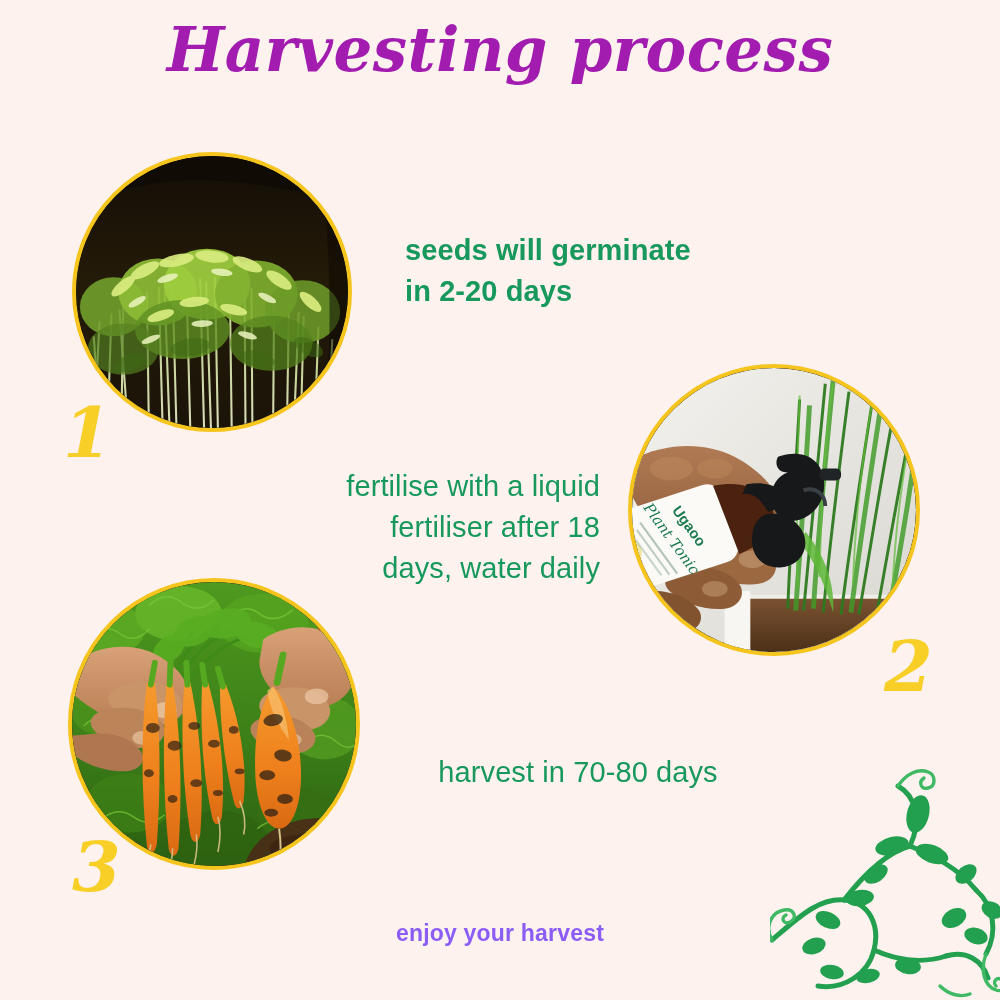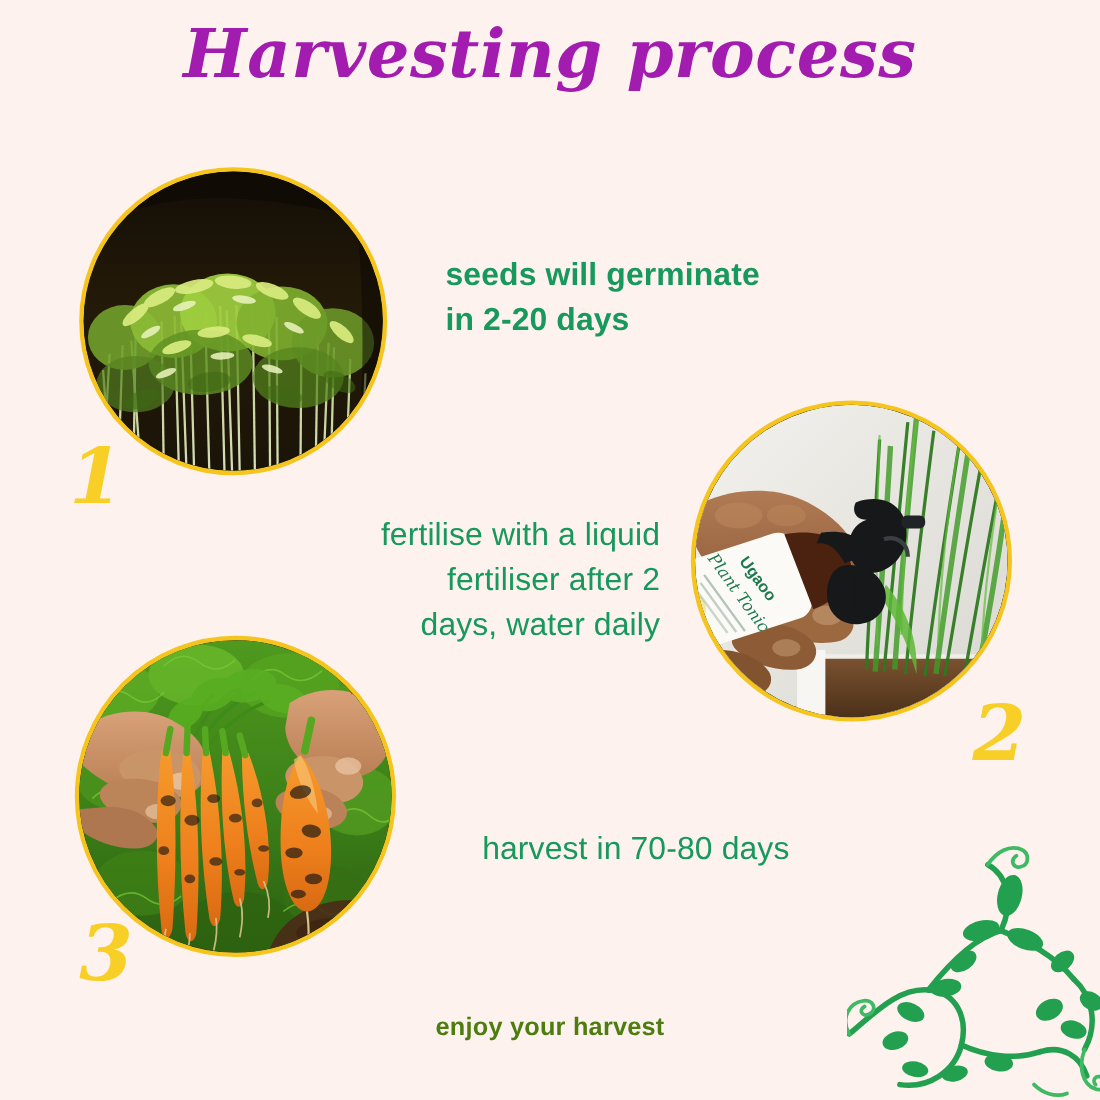--- a/index.html
+++ b/index.html
@@ -84,21 +84,21 @@
   #cap1 { left: 405px; top: 230px; text-align: left;  width: 330px; font-weight: bold; }
   #cap2 { left: 300px; top: 466px; text-align: right; width: 300px; }
   #cap3 { left: 408px; top: 752px; text-align: center;  width: 340px; }
 
   #footer-note {
     position: absolute;
     left: 0;
     top: 920px;
     width: 1000px;
     text-align: center;
-    color: #4d7c0f;
+    color: #8b5cf6;
     font-size: 23px;
     font-weight: bold;
     letter-spacing: 0.2px;
   }
 
   
   #vine {
     position: absolute;
     right: 0;
     bottom: 0;
@@ -299,21 +299,21 @@
         <path d="M176 126 C188 122 198 130 198 142" stroke="#3a3f44" stroke-width="4" fill="none"></path>
 
         <rect x="192" y="104" width="22" height="12" rx="5" fill="#202427"></rect>
       </svg>
     </div>
   </div>
   <div class="step-num" id="num2">2</div>
 
   <div class="caption" id="cap2">
     <div>fertilise with a liquid</div>
-    <div>fertiliser after 2</div>
+    <div>fertiliser after 18</div>
     <div>days, water daily</div>
   </div>
 
   <div class="photo-circle" id="circle3">
     <div class="photo-inner">
       <svg class="photo-art" viewBox="0 0 292 292" preserveAspectRatio="xMidYMid slice">
         <defs>
           <linearGradient id="g3bg" x1="0" y1="0" x2="0" y2="1">
             <stop offset="0%" stop-color="#4f9a1f"></stop>
             <stop offset="55%" stop-color="#3c7f18"></stop>

